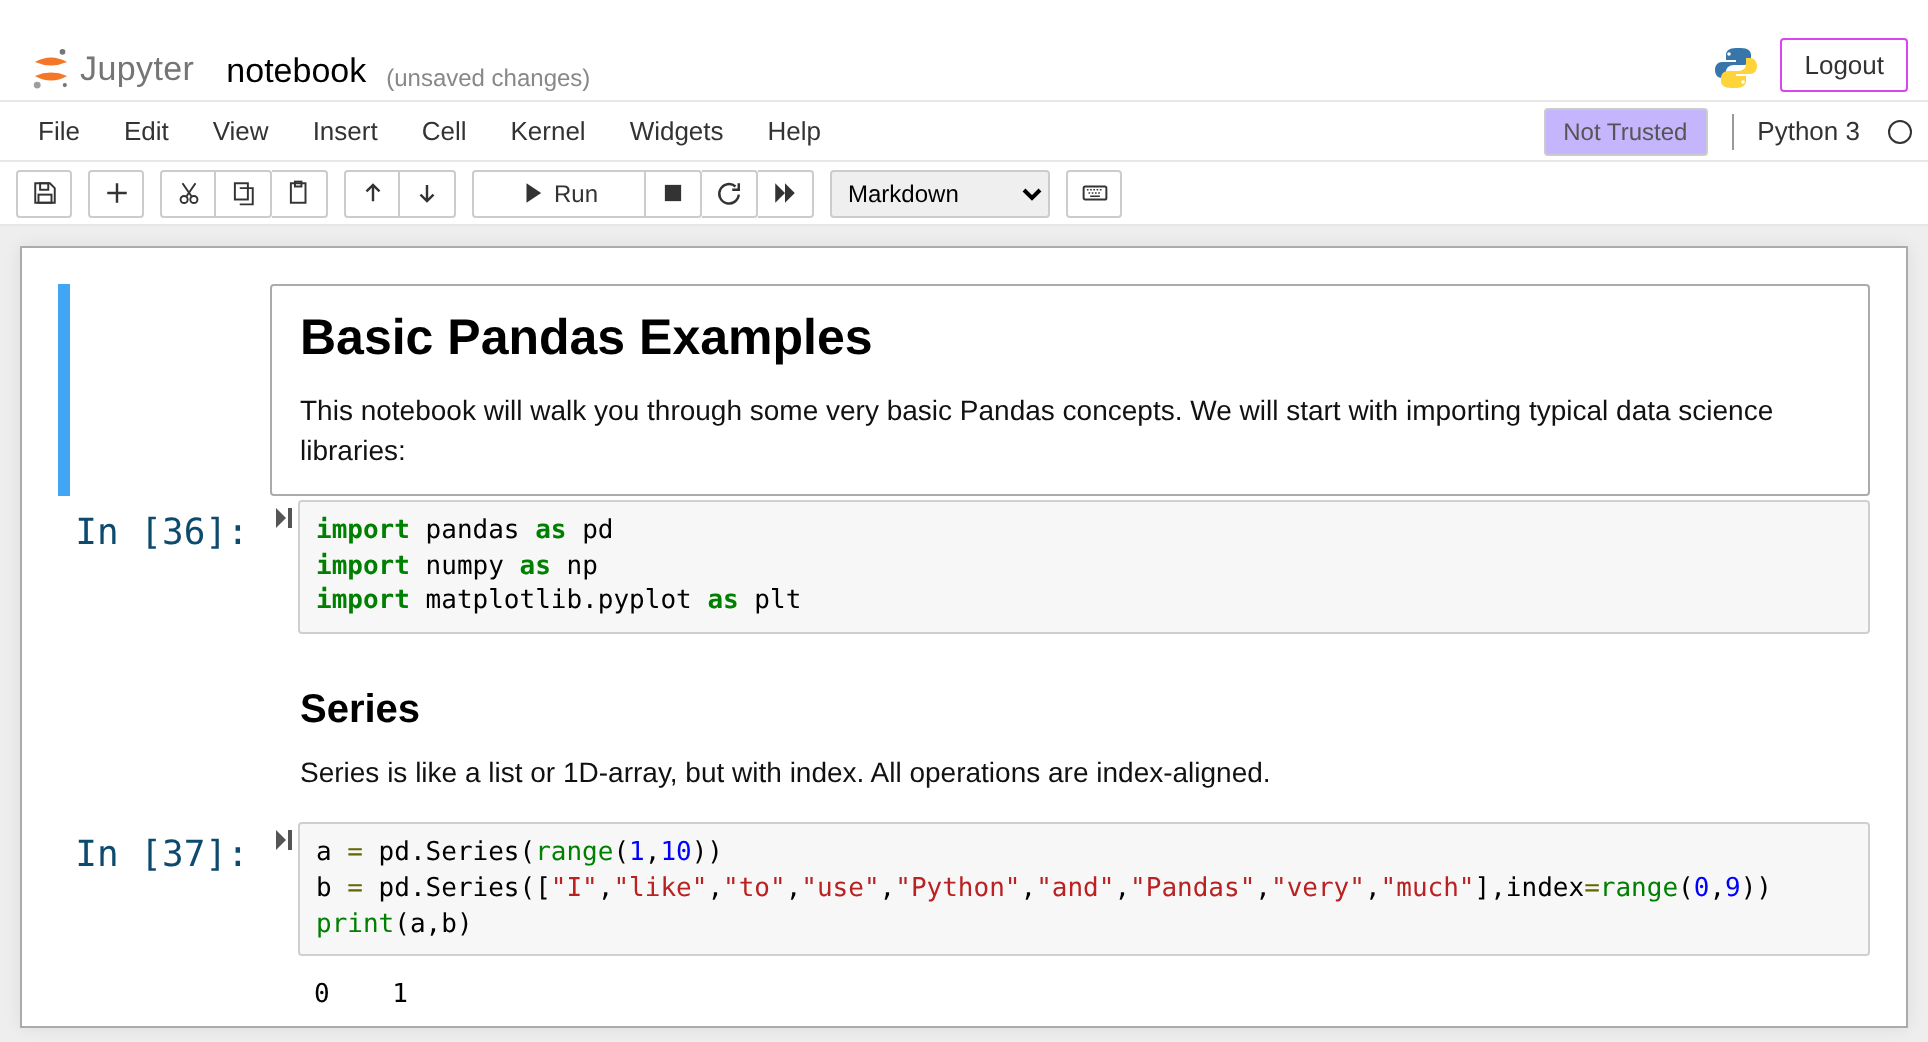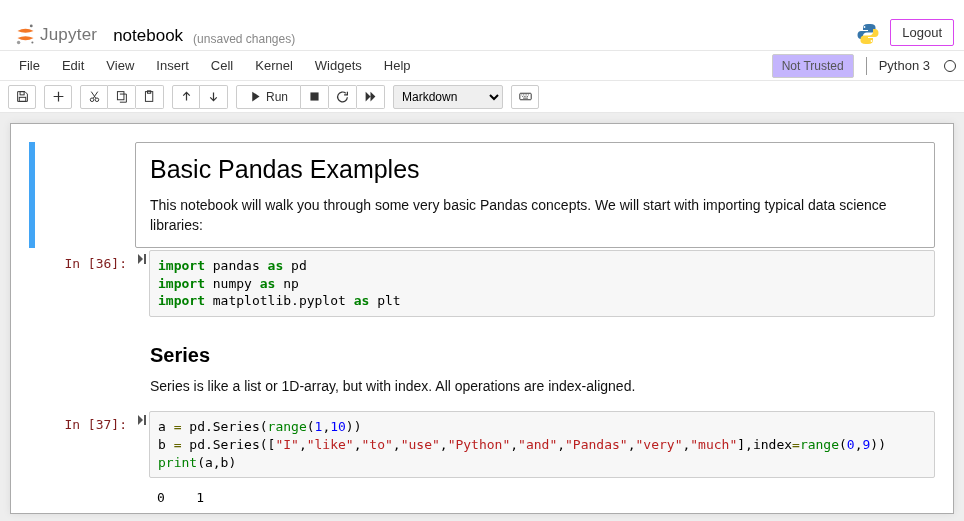--- a/index.html
+++ b/index.html
@@ -20,35 +20,35 @@
 .kdivider{width:1px;height:18px;background:#999;margin:0 4px}
 .kname{font-size:13px;color:#333;padding-right:2px}
 .kcircle{width:12px;height:12px;border:1px solid #333;border-radius:50%;display:inline-block;margin-left:4px}
 .toolbar{display:flex;align-items:center;border-bottom:1px solid #e7e7e7;height:32px;padding:2px 8px;gap:0}
 .tb-group{display:flex;align-items:center}
 .tb-btn{border:1px solid #ccc;border-radius:2px;background:#fff;height:24px;min-width:28px;padding:0 6px;display:flex;align-items:center;justify-content:center;cursor:pointer;color:#333;font-size:12px}
 .tb-group .tb-btn+.tb-btn{border-left:none;border-top-left-radius:0;border-bottom-left-radius:0}
 .tb-group .tb-btn:first-child{border-top-right-radius:0;border-bottom-right-radius:0}
 .tb-group .tb-btn:only-child{border-radius:2px}
 .tb-sep{width:8px}
-.tb-run{padding:0 12px;gap:4px}
+.tb-run{padding:0 23px;gap:4px}
 .tb-select{height:24px;border:1px solid #ccc;border-radius:2px;font-size:12px;padding:0 4px;min-width:110px}
 .icon{width:13px;height:13px;display:block}
 .notebook-bg{background:#eee;padding:10px 10px 0 10px;min-height:480px}
 .notebook{background:#fff;border:1px solid #ababab;box-shadow:0 0 8px rgba(0,0,0,.08);padding:18px 18px 0 18px}
 .cell{display:flex;margin-bottom:8px}
 .cell.md{margin-bottom:2px}
 .sel-bar{width:6px;background:transparent;margin-right:0}
 .cell.selected .sel-bar{background:#42A5F5}
 .cell.selected .md-box{border:1px solid #ababab}
-.prompt{width:100px;text-align:right;padding:6px 8px 0 0;font-family:monospace;font-size:13px;color:#7f1d1d;flex-shrink:0}
+.prompt{width:100px;text-align:center;padding:6px 8px 0 0;font-family:monospace;font-size:18px;color:#0c4a6e;flex-shrink:0}
 .collapser{width:14px;display:flex;align-items:flex-start;justify-content:center;padding-top:4px;color:#777;flex-shrink:0}
 .code-area{flex:1;border:1px solid #cfcfcf;border-radius:2px;background:#f7f7f7;padding:6px 8px;font-family:monospace;font-size:13px;line-height:1.35;white-space:pre;overflow-x:auto}
 .md-box{flex:1;padding:12px 14px;border:1px solid transparent;border-radius:2px;background:#fff}
-.md-box h1{font-size:25px;font-weight:400;margin-bottom:12px}
+.md-box h1{font-size:25px;font-weight:700;margin-bottom:12px}
 .md-box h2{font-size:20px;font-weight:700;margin:6px 0 10px 0}
 .md-box p{font-size:14px;line-height:1.4;color:#111}
 .out-area{flex:1;padding:4px 8px 0 8px;font-family:monospace;font-size:13px;white-space:pre}
 .kw{color:#008000;font-weight:bold}
 .st{color:#BA2121}
 .nm{color:#0000FF}
 .op{color:#666600}
 .bi{color:#008000}
 </style>
 </head>

